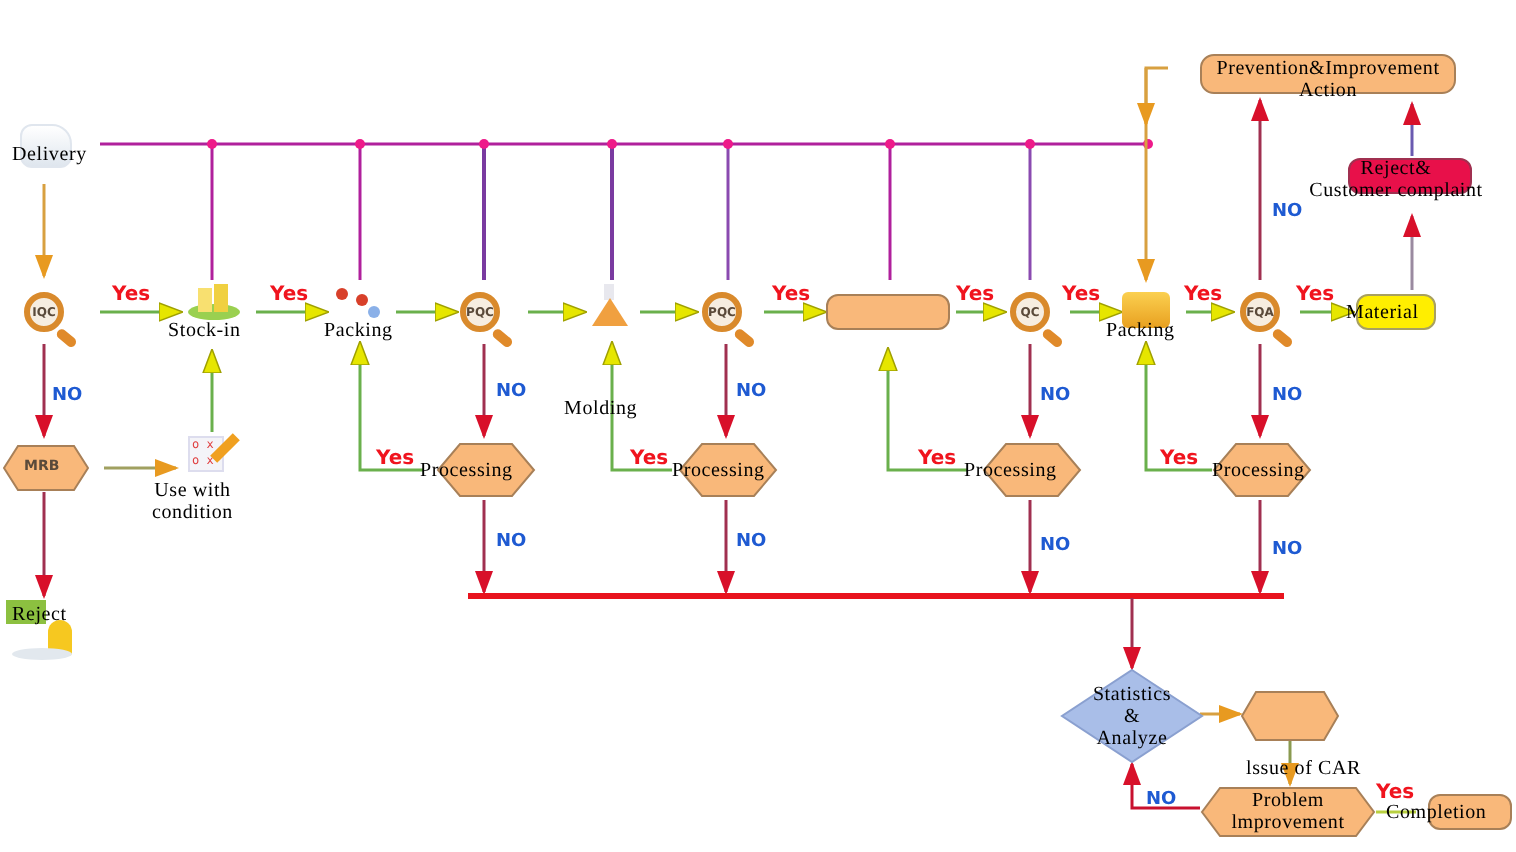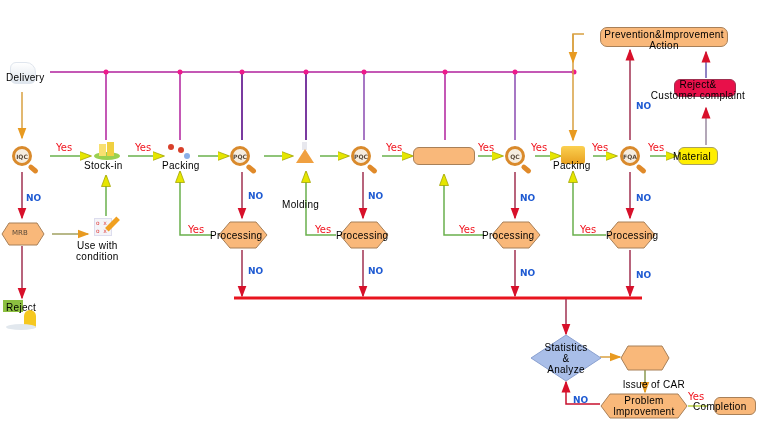--- a/index.html
+++ b/index.html
@@ -1,19 +1,19 @@
 <!DOCTYPE html>
 <html><head>
 <meta charset="utf-8">
 <style>
   html,body{margin:0;padding:0;background:#fff;}
   #canvas{position:relative;width:758px;height:426px;overflow:hidden;background:#fff;font-family:"DejaVu Sans Mono","Liberation Mono",monospace;}
   svg#lines{position:absolute;left:0;top:0;}
-  .lbl{position:absolute;font-family:Liberation Sans, sans-serif;font-size:10px;color:#000;white-space:nowrap;line-height:11px;text-align:center;letter-spacing:0.3px;}
-  .yes{position:absolute;font-family:"DejaVu Sans","Liberation Sans",sans-serif;font-weight:normal;font-size:10px;color:#f0141e;}
+  .lbl{position:absolute;font-family:Liberation Serif, serif;font-size:10px;color:#000;white-space:nowrap;line-height:11px;text-align:center;letter-spacing:0.3px;}
+  .yes{position:absolute;font-family:"DejaVu Sans","Liberation Sans",sans-serif;font-weight:bold;font-size:10px;color:#f0141e;}
   .no{position:absolute;font-family:"DejaVu Sans","Liberation Sans",sans-serif;font-weight:bold;font-size:9px;color:#1e5ad2;}
   .mag{position:absolute;width:30px;height:30px;}
   .mag .ring{position:absolute;left:0;top:0;width:20px;height:20px;border-radius:50%;border:3px solid #d98a2c;background:#f6ede0;box-sizing:border-box;}
   .mag .ring span{position:absolute;left:0;right:0;top:4px;text-align:center;font-family:"DejaVu Sans","Liberation Sans",sans-serif;font-weight:bold;font-size:6px;color:#5a4a3a;}
   .mag .handle{position:absolute;left:17px;top:17px;width:11px;height:5px;background:#e08a2a;border-radius:3px;transform:rotate(40deg);transform-origin:left center;}
   .box{position:absolute;box-sizing:border-box;}
   .hex{position:absolute;}
 </style>
 </head>
 <body>

